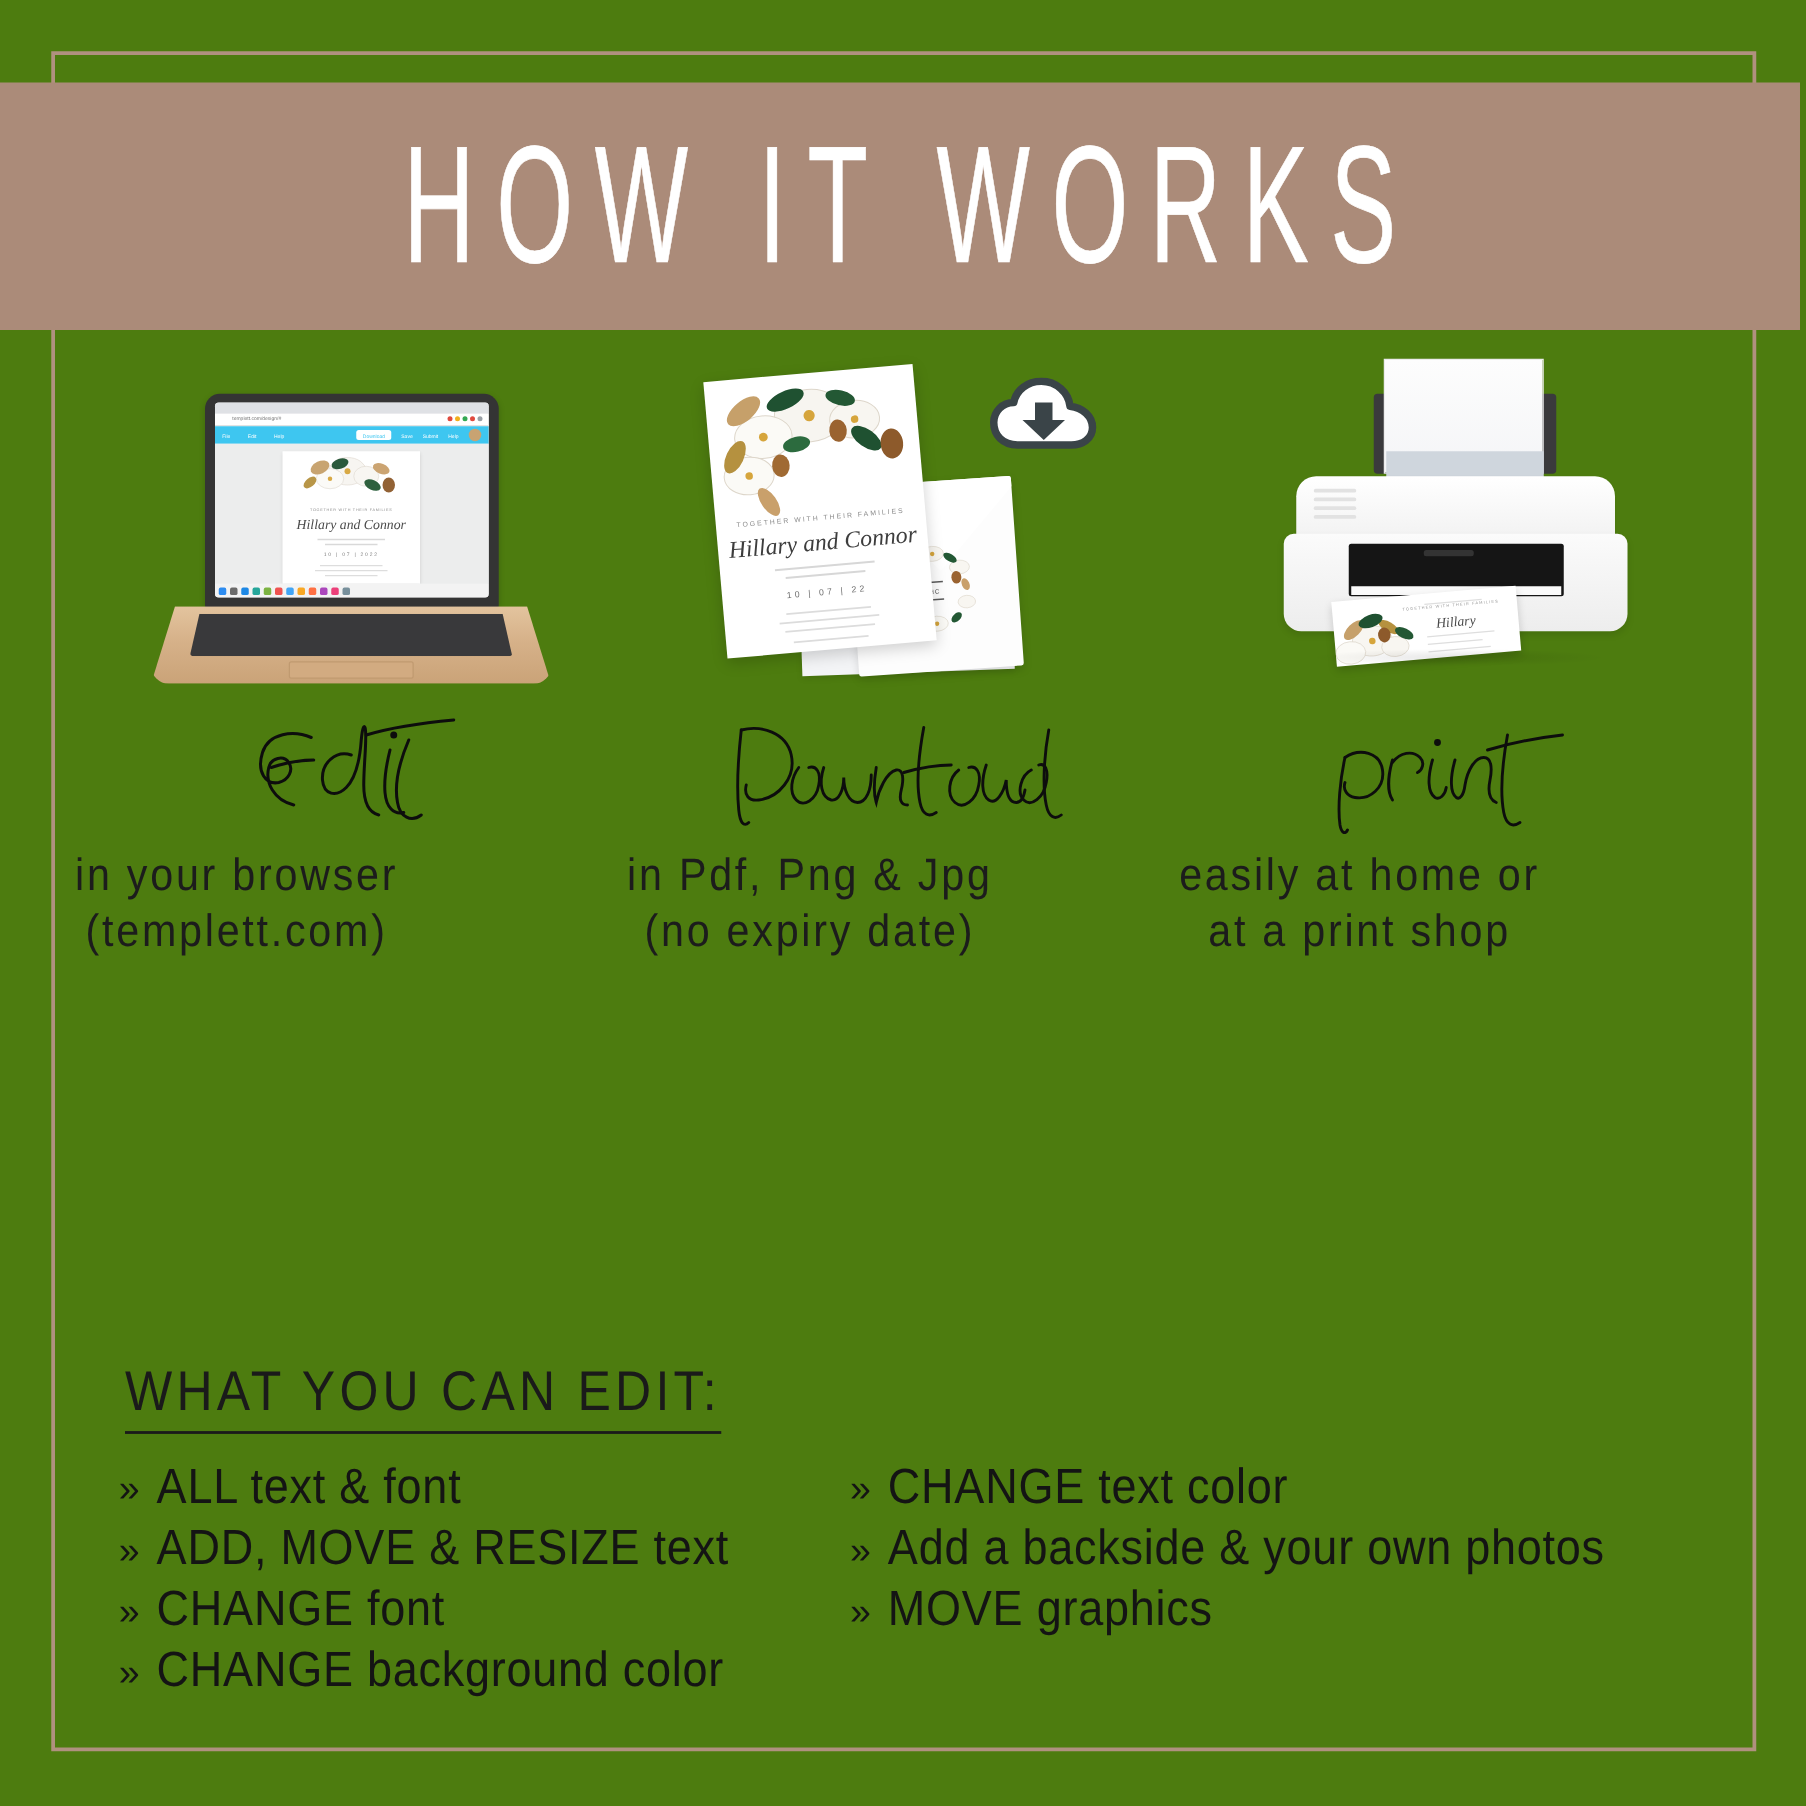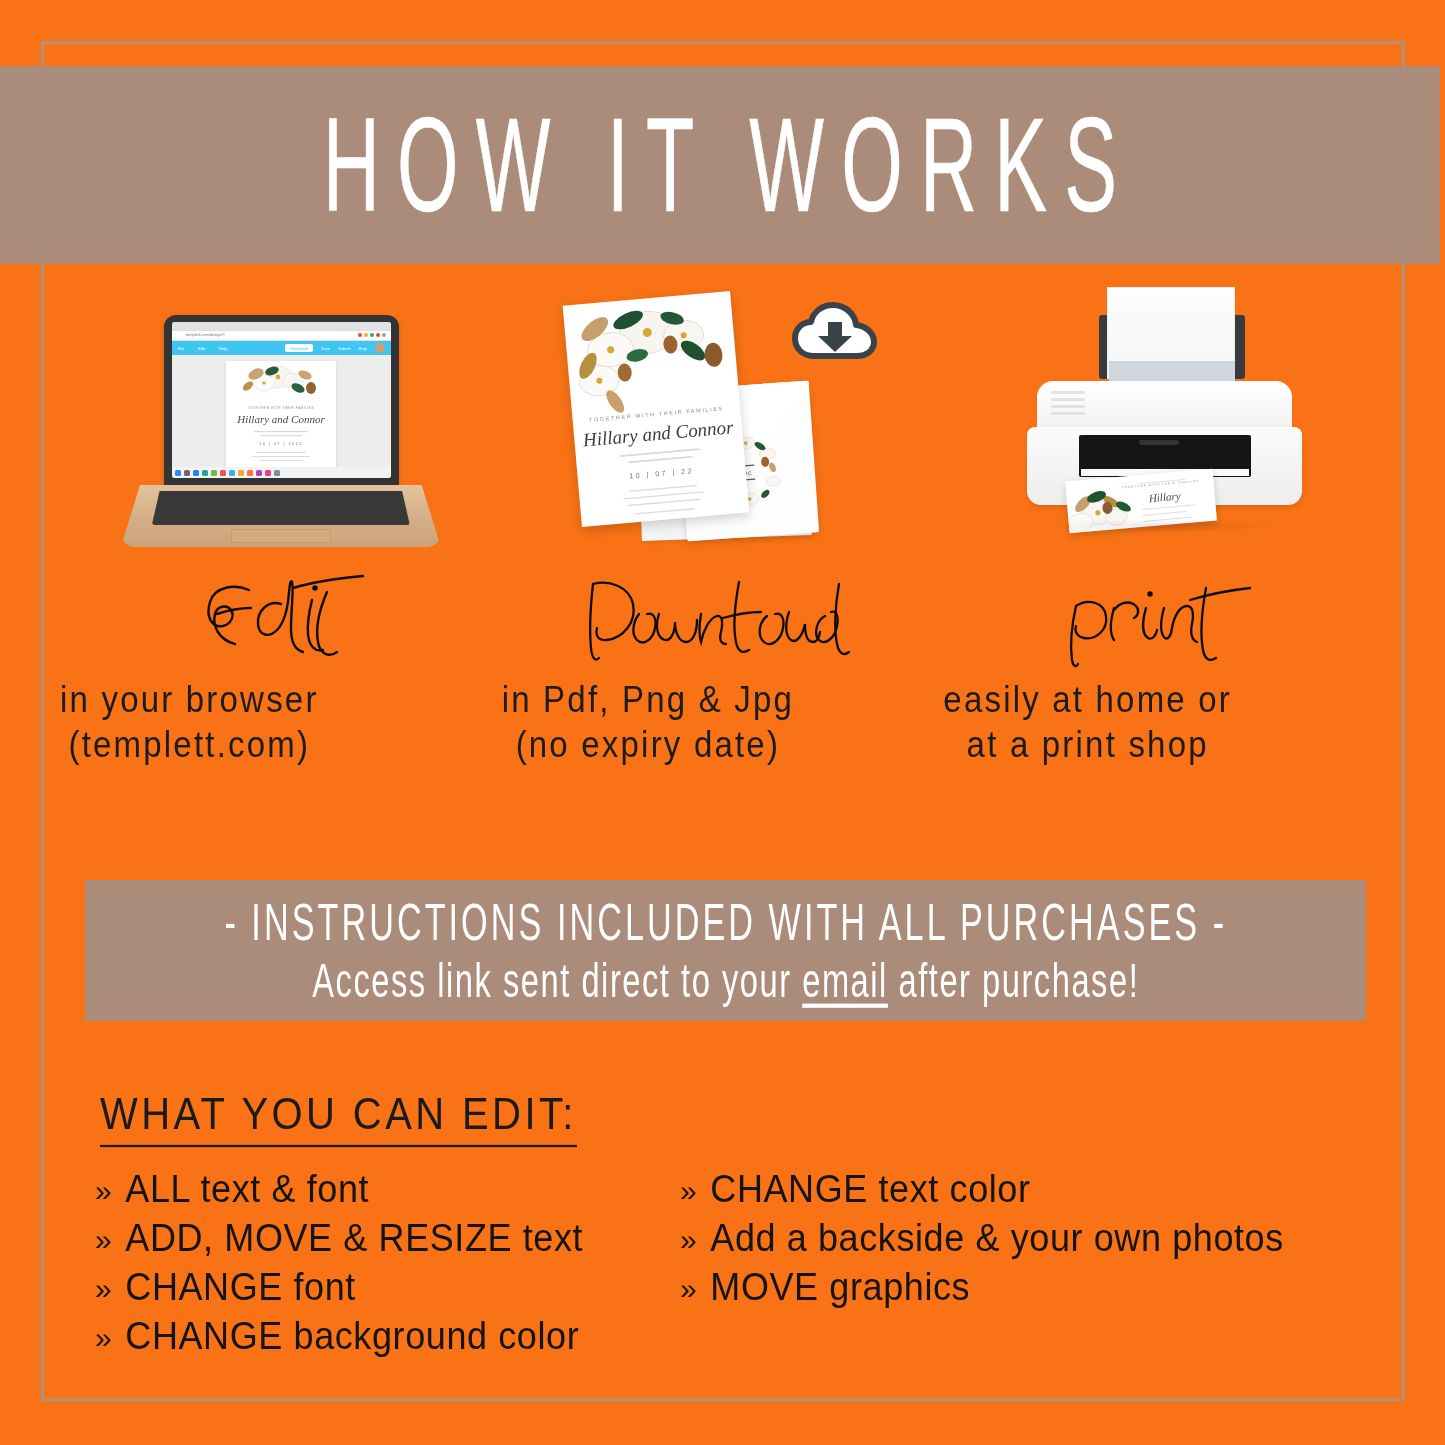--- a/index.html
+++ b/index.html
@@ -9,21 +9,21 @@
     height: 1445px;
     background: #ffffff;
     font-family: "Liberation Sans", sans-serif;
     overflow: hidden;
   }
 
   #canvas {
     position: relative;
     width: 1445px;
     height: 1445px;
-    background: #f97316;
+    background: #4d7c0f;
   }
 
   
   .frame {
     position: absolute;
     left: 41px;
     top: 41px;
     width: 1364px;
     height: 1360px;
     border: 3px solid #b0917f;
@@ -514,24 +514,20 @@
         </svg>
       </div>
 
       <div class="step-caption">
         <div>easily at home or</div>
         <div>at a print shop</div>
       </div>
     </div>
   </div>
 
-  <div class="mid-banner">
-    <div class="mid-line1">- INSTRUCTIONS INCLUDED WITH ALL PURCHASES -</div>
-    <div class="mid-line2"><span>Access link sent direct to your </span><span class="em">email</span><span> after purchase!</span></div>
-  </div>
 
   <div class="edit-title">WHAT YOU CAN EDIT:</div>
 
   <div class="edit-cols">
     <div class="edit-col left">
       <div class="edit-item">
         <span class="bullet">»</span>
         <span class="txt">ALL text &amp; font</span>
       </div>
       <div class="edit-item">

